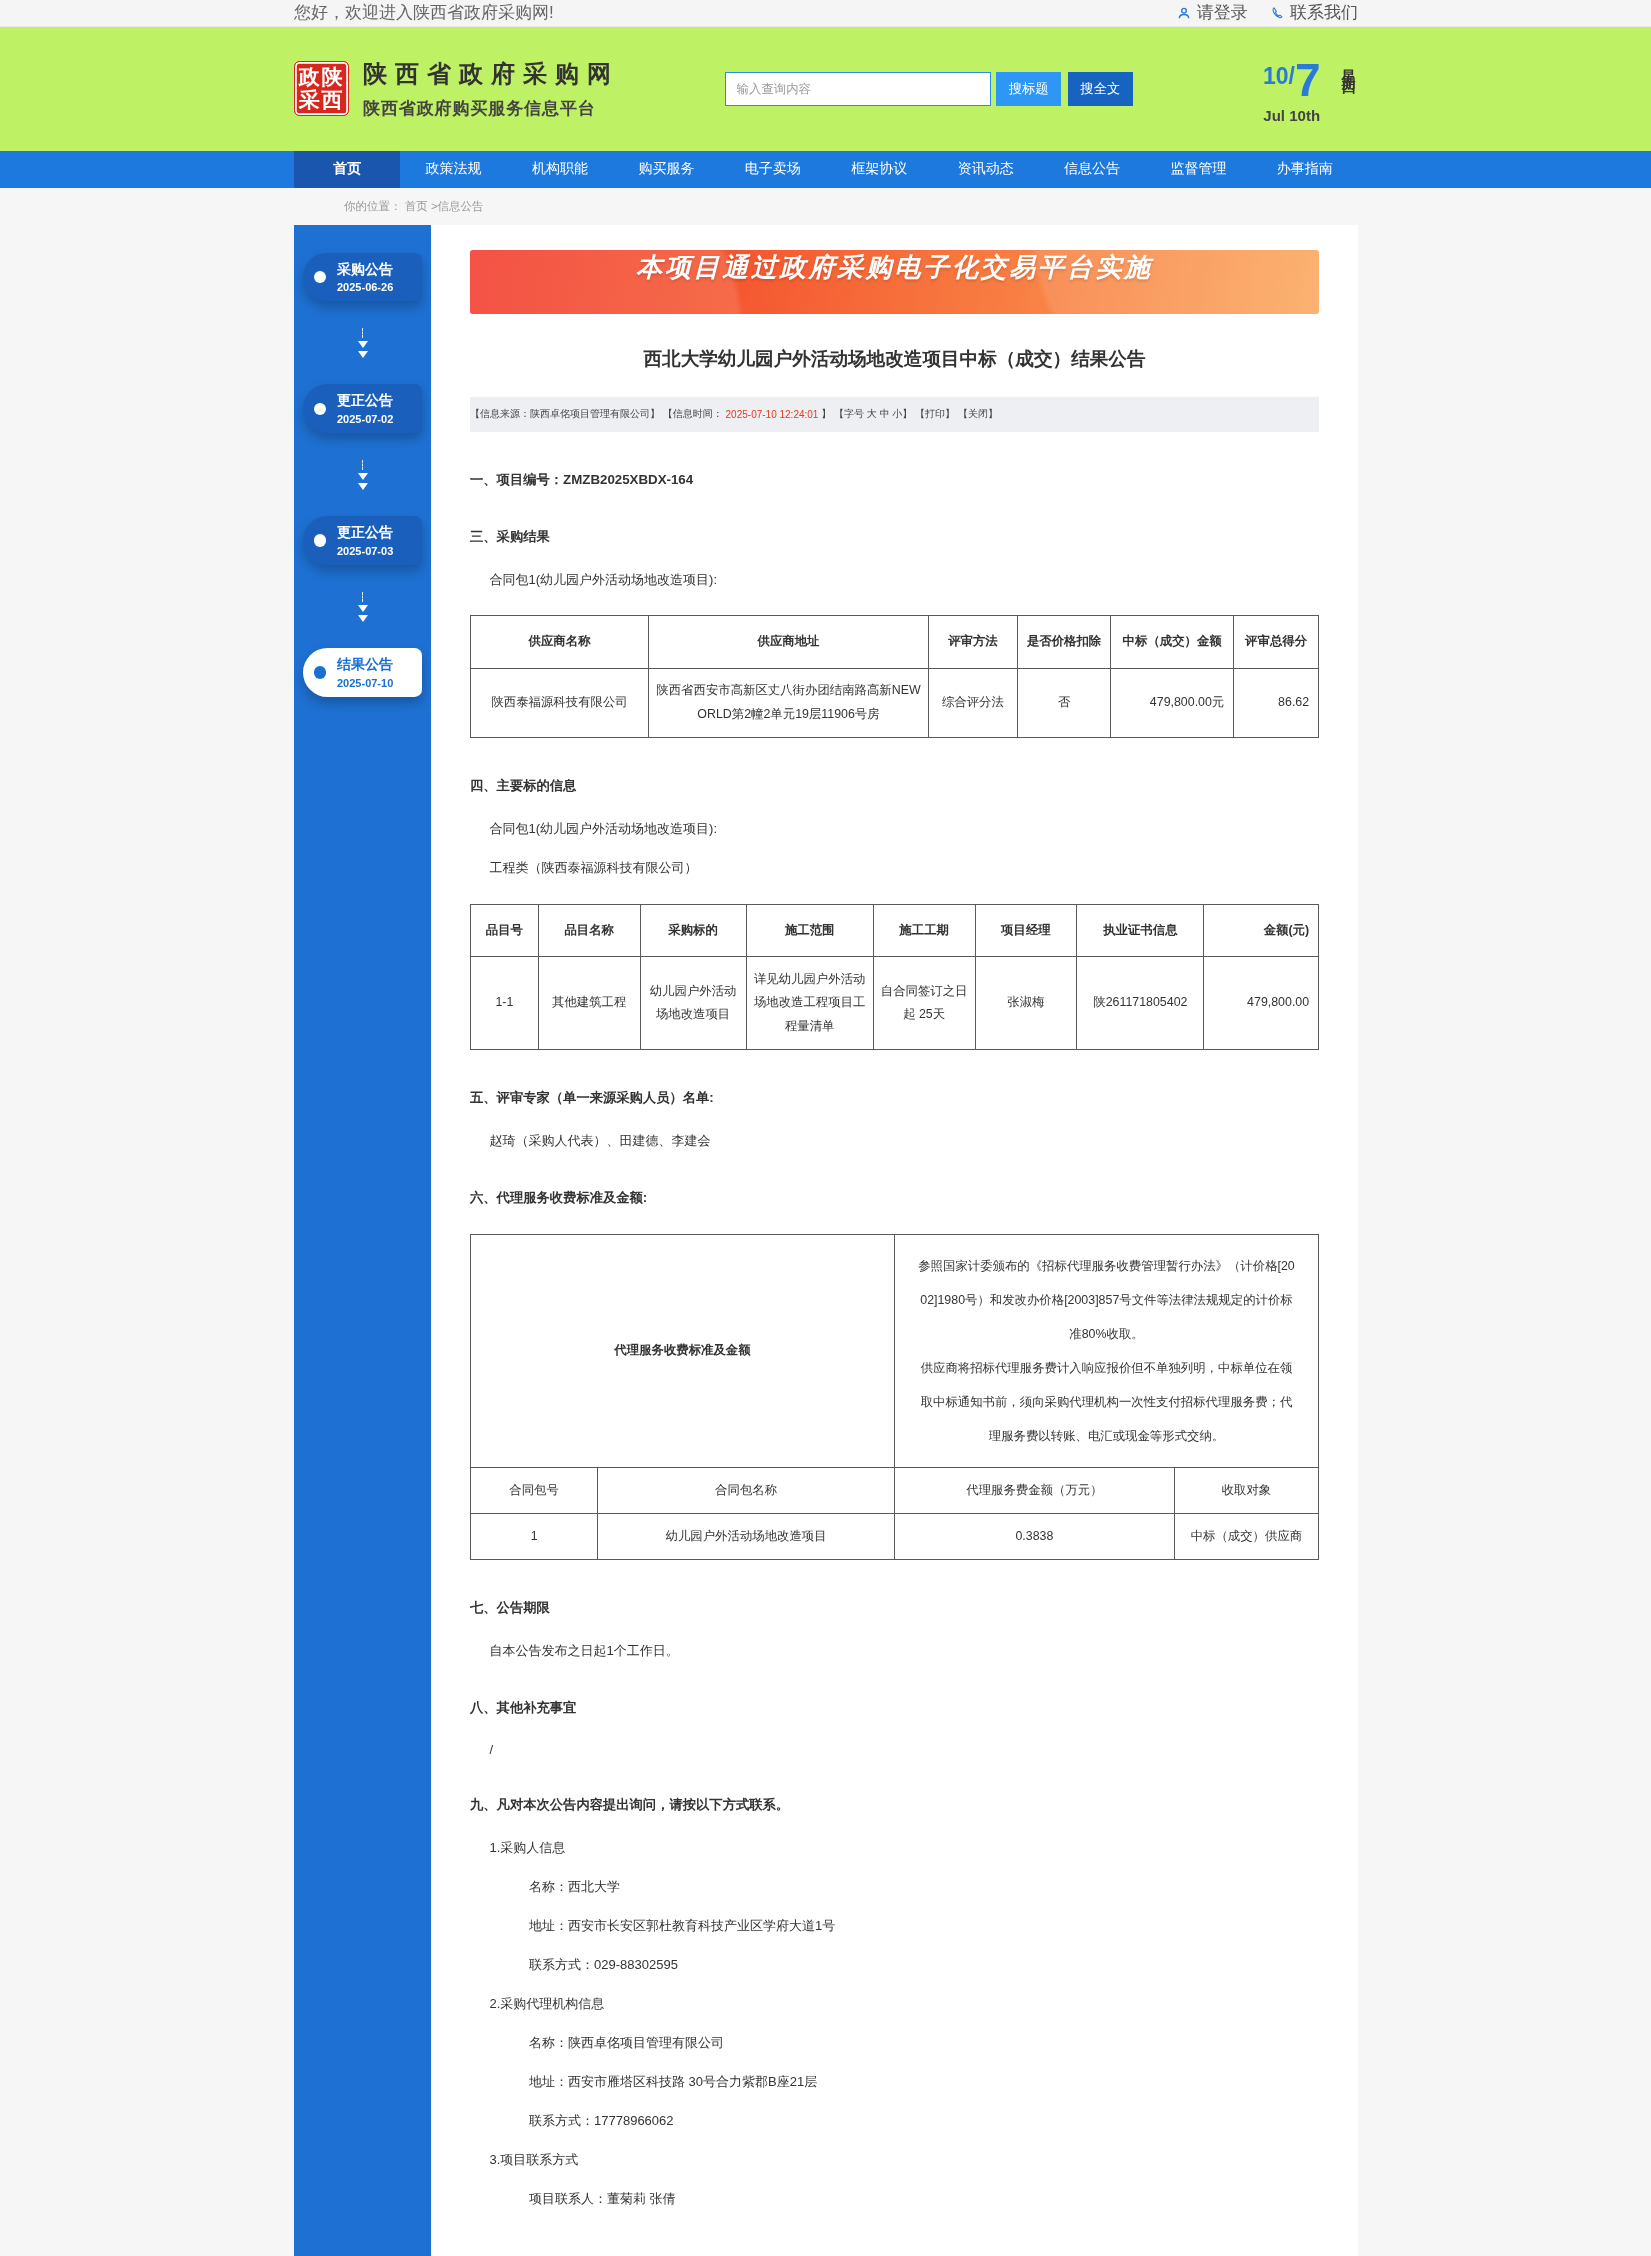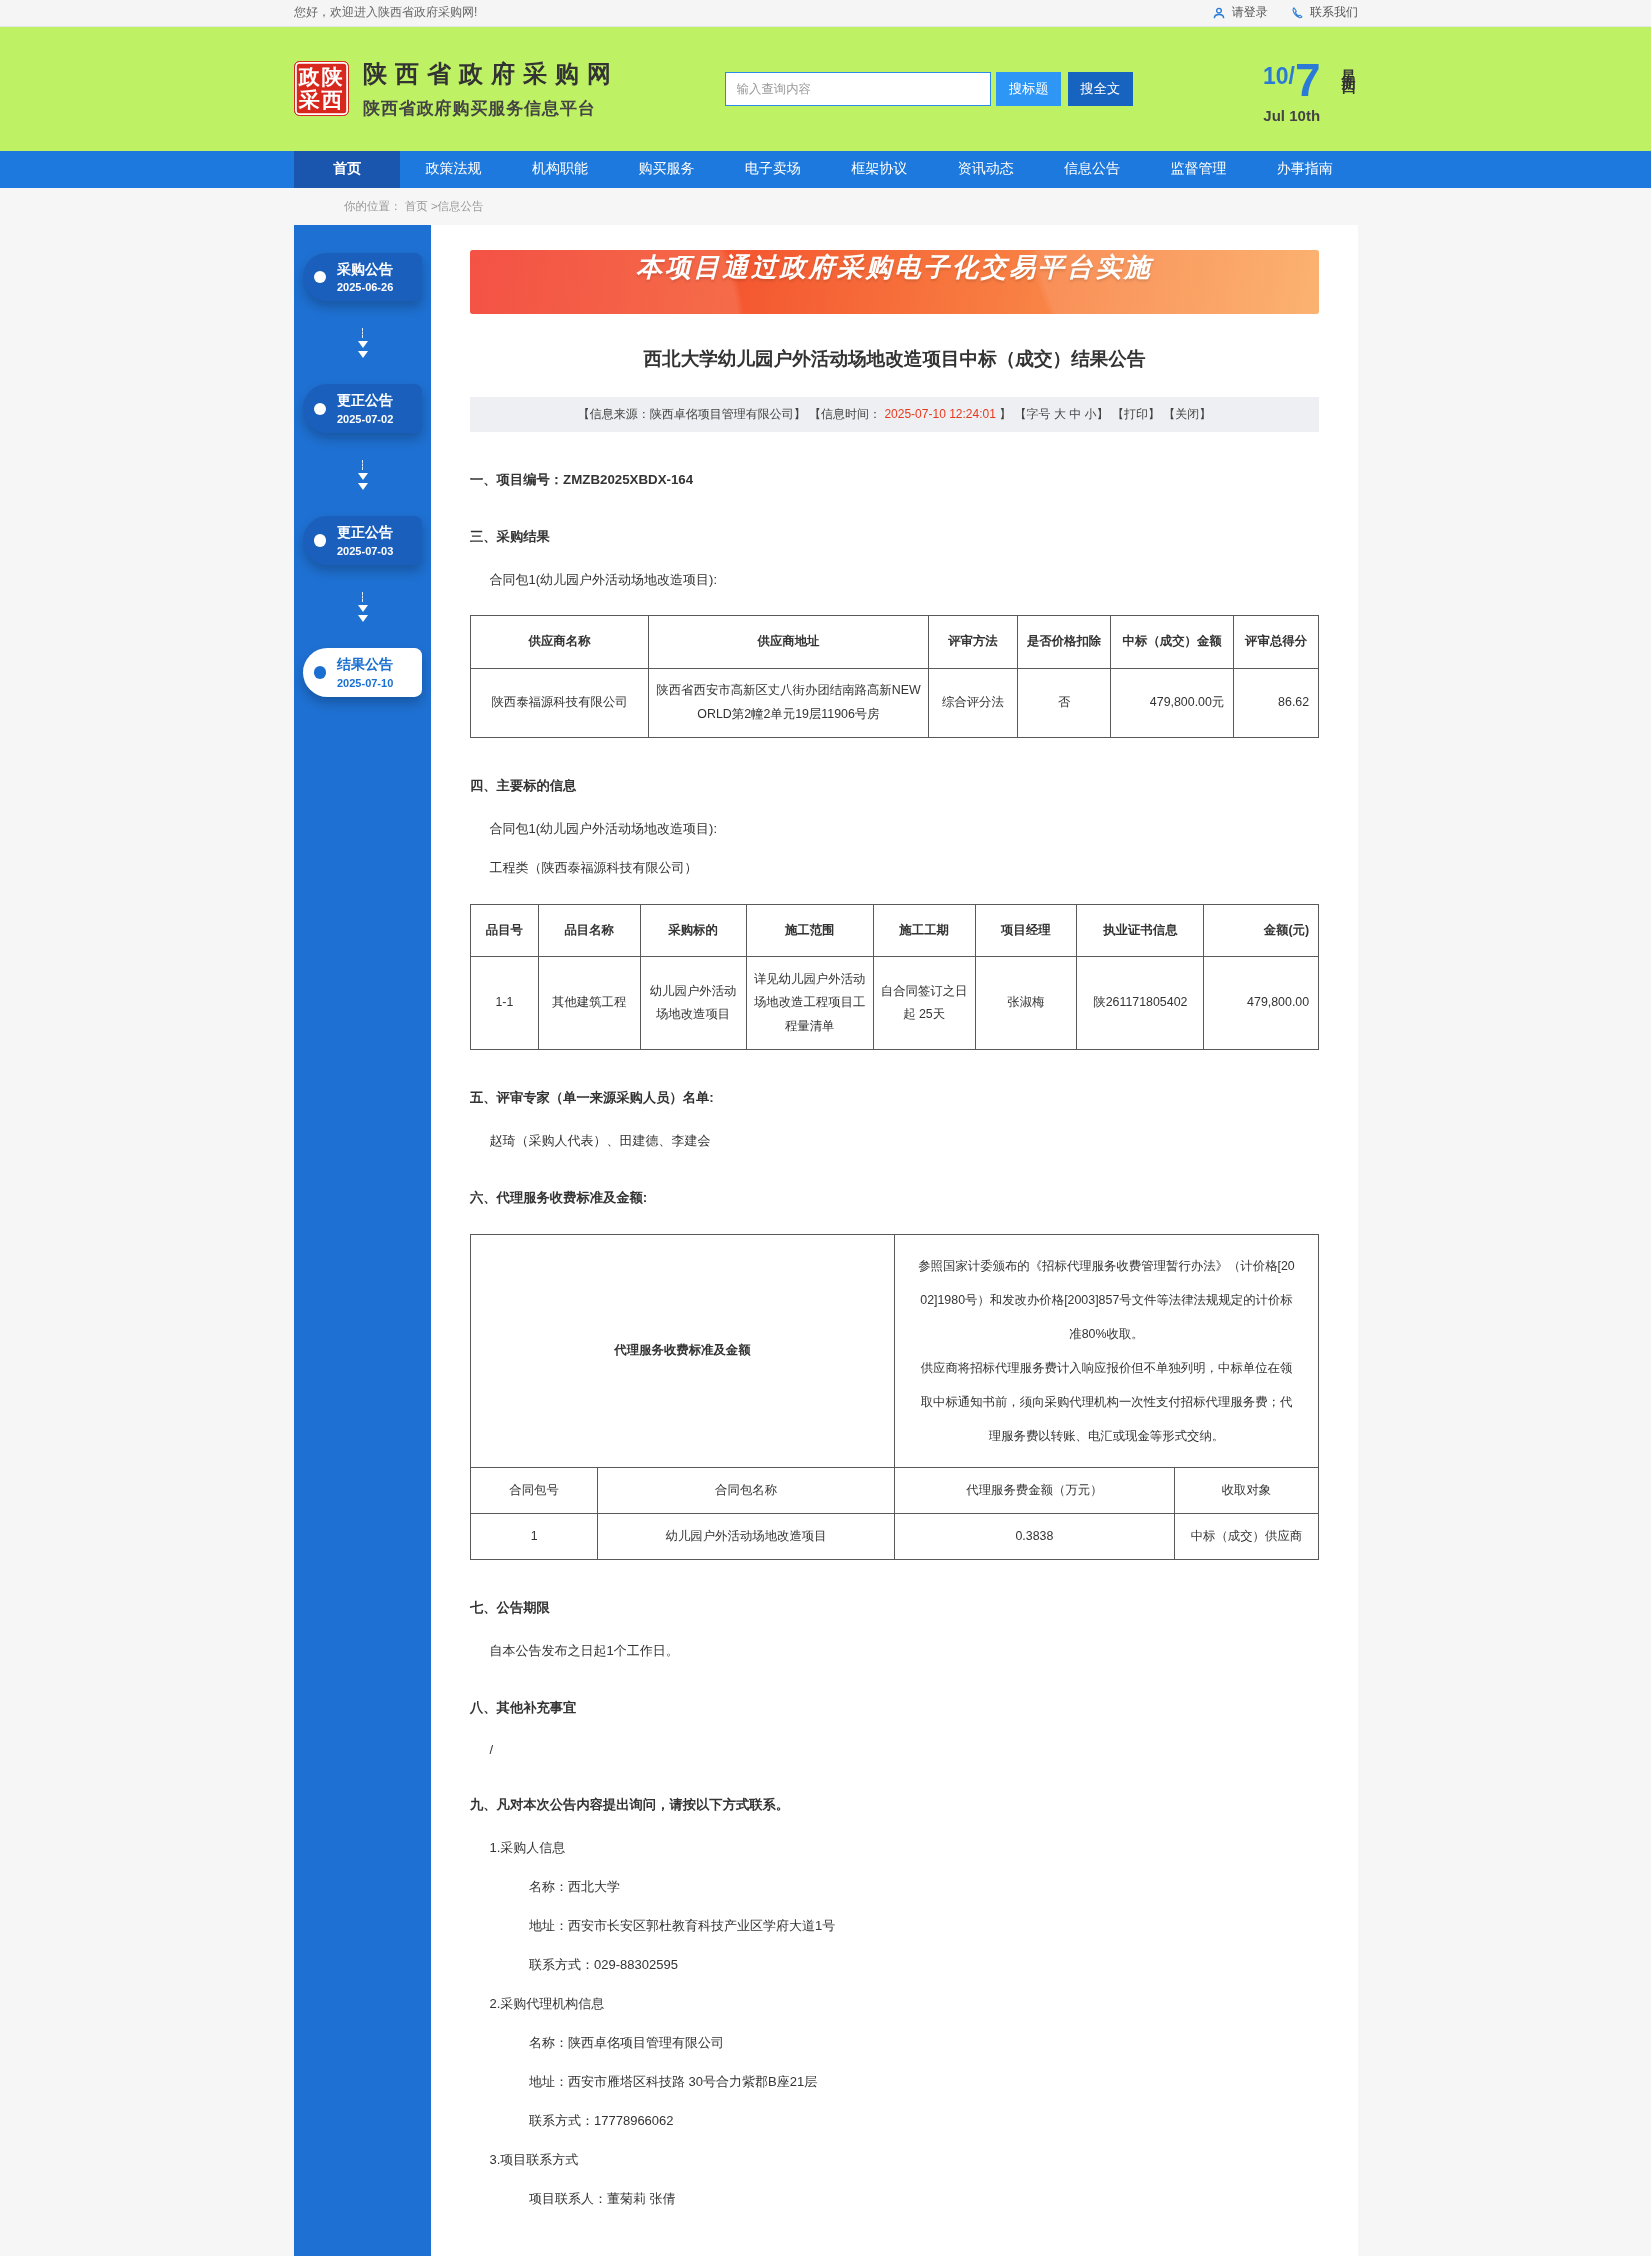--- a/index.html
+++ b/index.html
@@ -2,21 +2,21 @@
 <html style="font-size:14px"><head>
 <meta charset="utf-8">
 <style>
   * { margin:0; padding:0; box-sizing:border-box; }
   html,body { background:#fff; font-family:"Liberation Sans","DejaVu Sans",sans-serif; color:#333; }
   .page { width:1652px; margin:0 auto; background:#f6f6f7; }
   .container { width:1064px; margin:0 auto; }
 
   
   .topbar { background:#f5f5f5; border-bottom:0.9px solid #e6e6e6; height:26.6px; }
-  .topbar .container { display:flex; justify-content:space-between; align-items:center; height:100%; font-size:12px; color:#666; }
+  .topbar .container { display:flex; justify-content:space-between; align-items:center; height:100%; font-size:17px; color:#666; }
   .topbar-right { display:flex; align-items:center; gap:23px; }
   .topbar-link { display:flex; align-items:center; gap:5.3px; color:#555; cursor:pointer; }
   .topbar-link svg { display:block; }
 
   
   .header { background:#bef264; height:124px; }
   .header .container { display:flex; align-items:center; height:100%; }
   .logo-seal { width:55px; height:55px; background:#d8281e; border:1.8px solid #d8281e; border-radius:5.3px; display:flex; flex-direction:column; justify-content:center; align-items:center; box-shadow:inset 0 0 0 1.8px #fff; }
   .logo-seal span { color:#fff; font-weight:bold; font-size:21px; line-height:23px; letter-spacing:1.8px; font-family:"Liberation Serif","DejaVu Serif",serif; }
   .site-names { margin-left:14px; }
@@ -66,21 +66,21 @@
   .banner { height:64px; border-radius:2.7px; display:flex; justify-content:center; align-items:flex-start;
     background:linear-gradient(100deg,#f23a2b 0%,#f4552f 30%,#f87c41 62%,#fbaa61 100%);
     background-blend-mode:normal; position:relative; overflow:hidden; }
   .banner::before { content:""; position:absolute; inset:0;
     background:radial-gradient(circle at 12% 120%, rgba(255,255,255,.12) 0 22%, transparent 23%),
                radial-gradient(circle at 88% -30%, rgba(255,255,255,.10) 0 24%, transparent 25%); }
   .banner-text { position:relative; color:#fff; font-size:26px; font-weight:bold; font-style:italic; letter-spacing:2.7px; text-shadow:0 1.8px 2.7px rgba(0,0,0,.15); }
 
   .notice-title { margin-top:32px; text-align:center; font-size:18.6px; font-weight:bold; color:#333; }
 
-  .meta-bar { margin-top:25px; background:#edeff2; min-height:35px; display:flex; justify-content:center; align-items:center; font-size:12px; color:#444; flex-wrap:wrap; }
+  .meta-bar { margin-top:25px; background:#edeff2; min-height:35px; display:flex; align-items:center; font-size:10px; color:#444; flex-wrap:wrap; }
   .meta-bar span { white-space:pre; }
   .meta-time { color:#e8391d; }
   .meta-link { cursor:pointer; }
 
   .sec-h { margin-top:39px; font-size:13.3px; font-weight:bold; color:#333; }
   .sec-p { margin:25px 0 0 19.5px; font-size:13px; color:#333; }
   .sub-p { margin:21px 0 0 19.5px; font-size:13px; color:#333; }
 
   table { width:100%; border-collapse:collapse; margin-top:26.6px; table-layout:fixed; }
   td, th { border:0.9px solid #595959; font-size:12.4px; color:#333; padding:10.6px 7px; text-align:center; line-height:1.9; font-weight:normal; word-break:break-all; }

